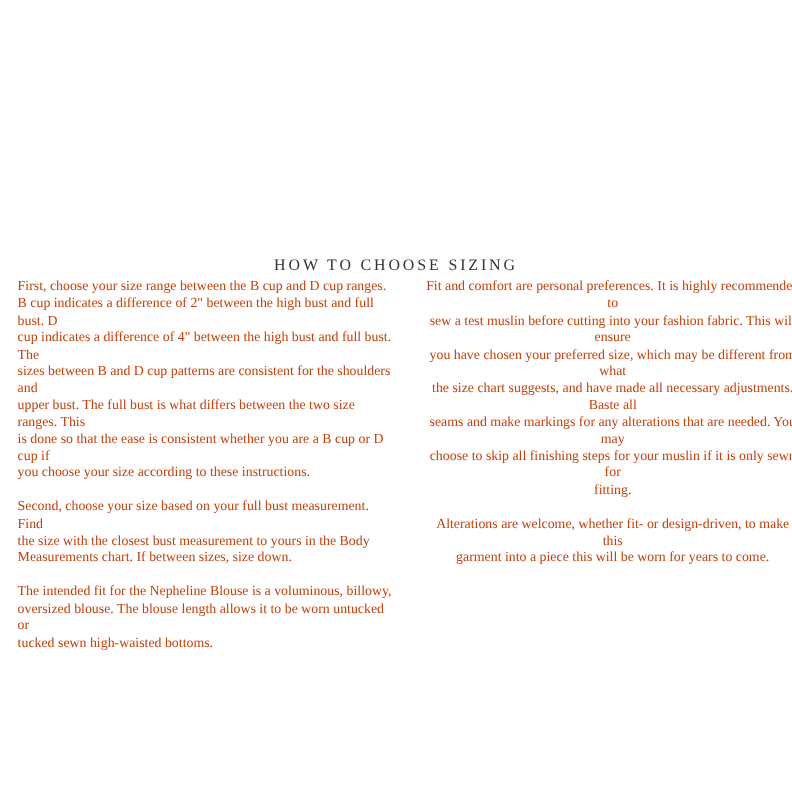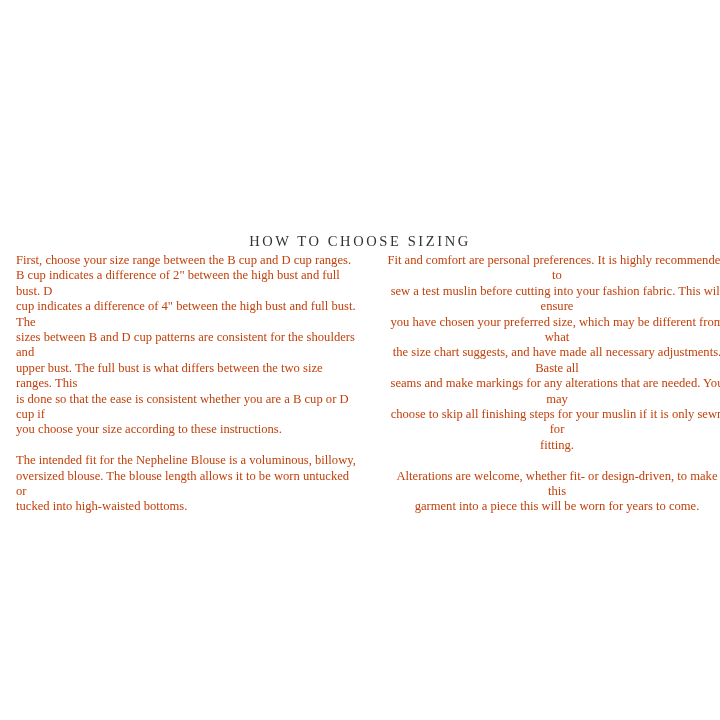--- a/index.html
+++ b/index.html
@@ -55,23 +55,26 @@
   <h1 class="title">HOW TO CHOOSE SIZING</h1>
 
   <div class="col left">
     <p>First, choose your size range between the B cup and D cup ranges.
 B cup indicates a difference of 2" between the high bust and full bust. D
 cup indicates a difference of 4" between the high bust and full bust. The
 sizes between B and D cup patterns are consistent for the shoulders and
 upper bust. The full bust is what differs between the two size ranges. This
 is done so that the ease is consistent whether you are a B cup or D cup if
 you choose your size according to these instructions.</p>
+    <p>Second, choose your size based on your full bust measurement. Find
+the size with the closest bust measurement to yours in the Body
+Measurements chart. If between sizes, size down.</p>
     <p>The intended fit for the Nepheline Blouse is a voluminous, billowy,
 oversized blouse. The blouse length allows it to be worn untucked or
-tucked into high-waisted bottoms.</p>
+tucked sewn high-waisted bottoms.</p>
   </div>
 
   <div class="col right">
     <p>Fit and comfort are personal preferences. It is highly recommended to
 sew a test muslin before cutting into your fashion fabric. This will ensure
 you have chosen your preferred size, which may be different from what
 the size chart suggests, and have made all necessary adjustments. Baste all
 seams and make markings for any alterations that are needed. You may
 choose to skip all finishing steps for your muslin if it is only sewn for
 fitting.</p>

